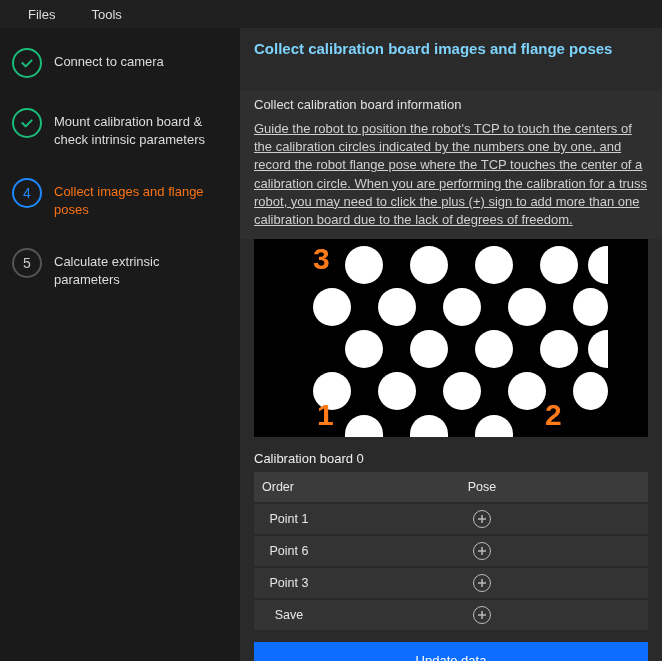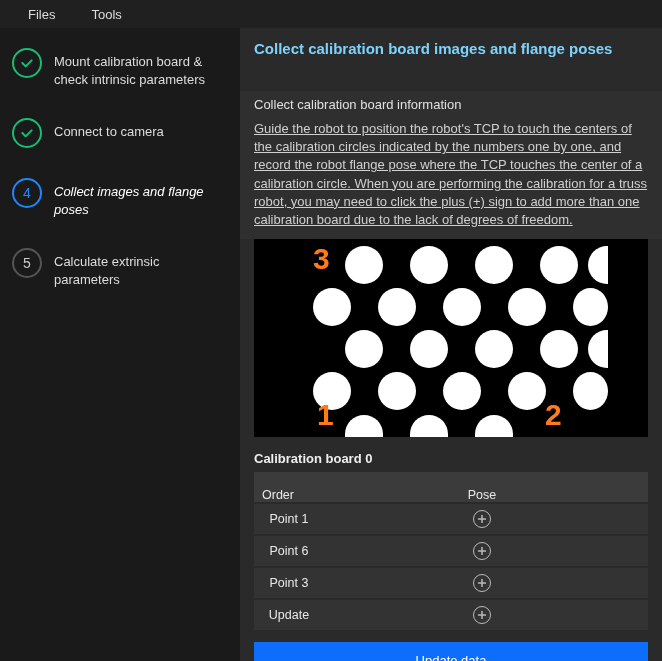--- a/index.html
+++ b/index.html
@@ -7,33 +7,33 @@
   .menubar { height: 28px; background: #202020; display: flex; align-items: center; padding: 0 8px; gap: 16px; font-size: 13px; }
   .menubar span { color: #ddd; cursor: default; margin-left: 20px; }
   .main { display: flex; height: calc(661px - 28px); }
   .sidebar { width: 240px; background: #1a1a1a; padding: 20px 12px 0 12px; }
   .step { display: flex; align-items: flex-start; gap: 12px; margin-bottom: 30px; cursor: pointer; }
   .step-icon { width: 30px; height: 30px; border-radius: 50%; border: 2.5px solid #555; display: flex; align-items: center; justify-content: center; flex-shrink: 0; font-size: 14px; color: #ccc; }
   .step-icon.done { border-color: #1abc7a; }
   .step-icon.done svg { stroke: #1abc7a; }
   .step-icon.active { border-color: #1e88ff; color: #1e88ff; }
   .step-label { font-size: 13px; color: #ddd; line-height: 1.35; padding-top: 5px; }
-  .step.active .step-label { color: #ffffff; font-style: italic; }
+  .step.active .step-label { color: #f97316; }
   .content { flex: 1; background: #2a2a2a; display: flex; flex-direction: column; overflow: hidden; }
   .content-title { font-weight: 700; font-size: 15px; padding: 12px 14px 10px 14px; color: #7dd3fc; background:#2a2a2a; }
   .content-scroll { flex:1; overflow-y:auto; padding: 0 0 10px 0; }
   .section-sub { font-size: 13px; color: #e0e0e0; padding: 6px 14px 4px 14px; background:#2f2f2f;margin-top:24px; }
   .section-desc { font-size: 13px; color: #d0d0d0; line-height: 1.4; padding: 4px 14px 10px 14px; background:#2f2f2f;text-decoration:underline; }
   .calib-preview { margin: 0 14px 10px 14px; height: 198px; background: #000; position: relative; border: 1px solid #000; }
   .calib-preview .dot { position:absolute; background:#fff; border-radius:50%; }
   .calib-preview .num { position:absolute; font-weight:900; color:#ff7b1a; font-size:30px; font-family: Arial, sans-serif; }
-  .board-label { font-size: 13px; font-weight:700; color:#eee; padding: 4px 14px 6px 14px; }
+  .board-label { font-size: 13px; font-weight:400; color:#eee; padding: 4px 14px 6px 14px; }
   .pose-table { padding: 0 14px; }
   .pose-row { display:flex; align-items:center; height: 30px; margin-bottom: 2px; }
-  .pose-row.header { background:#3b3b3b; font-weight:500;align-items:flex-end; }
+  .pose-row.header { background:#3b3b3b; font-weight:500; }
   .pose-row.data { background:#333333;text-align:center; }
   .pose-row .c-order { width: 62px; padding-left: 8px; font-size:12.5px; }
   .pose-row .c-pose { flex:1; display:flex; justify-content:center; align-items:center; font-size:12.5px; }
   .plus-btn { width:18px; height:18px; border:1.5px solid #bbb; border-radius:50%; display:flex; align-items:center; justify-content:center; color:#bbb; font-size:13px; line-height:1; cursor:pointer; }
   .update-btn { margin: 10px 14px 6px 14px; background:#0d6efd; color:#fff; text-align:center; height:38px; line-height:30px; font-size:13px; cursor:pointer; border:none; width: calc(100% - 28px); }
   .save-row { display:flex; align-items:center; gap:8px; padding: 4px 14px 8px 14px; font-size:13px; }
   .save-row .chk { width:16px; height:16px; background:#0d6efd; border-radius:2px; display:flex; align-items:center; justify-content:center; }
   .save-row .chk svg { stroke:#fff; }
   ::-webkit-scrollbar { width:10px; }
   ::-webkit-scrollbar-track { background:#2a2a2a; }
@@ -49,29 +49,29 @@
 
 <div class="main">
 
   <div class="sidebar">
     <div class="step">
       <div class="step-icon done">
         <svg width="16" height="16" viewBox="0 0 24 24" fill="none" stroke-width="3" stroke-linecap="round" stroke-linejoin="round">
             <polyline points="5 12 10 17 19 8"></polyline>
           </svg>
       </div>
-      <div class="step-label">Mount calibration board &amp; check intrinsic parameters</div>
+      <div class="step-label">Connect to camera</div>
     </div>
     <div class="step">
       <div class="step-icon done">
         <svg width="16" height="16" viewBox="0 0 24 24" fill="none" stroke-width="3" stroke-linecap="round" stroke-linejoin="round">
             <polyline points="5 12 10 17 19 8"></polyline>
           </svg>
       </div>
-      <div class="step-label">Connect to camera</div>
+      <div class="step-label">Mount calibration board &amp; check intrinsic parameters</div>
     </div>
     <div class="step active">
       <div class="step-icon active">4</div>
       <div class="step-label">Collect images and flange poses</div>
     </div>
     <div class="step">
       <div class="step-icon">5</div>
       <div class="step-label">Calculate extrinsic parameters</div>
     </div>
   </div>
@@ -151,21 +151,21 @@
           <div class="c-pose">
               <div class="plus-btn">
                 <svg width="10" height="10" viewBox="0 0 10 10">
                   <line x1="5" y1="1" x2="5" y2="9" stroke="#bbb" stroke-width="1.5"></line>
                   <line x1="1" y1="5" x2="9" y2="5" stroke="#bbb" stroke-width="1.5"></line>
                 </svg>
               </div>
             </div>
         </div>
         <div class="pose-row data">
-          <div class="c-order">Update</div>
+          <div class="c-order">Save</div>
           <div class="c-pose">
               <div class="plus-btn">
                 <svg width="10" height="10" viewBox="0 0 10 10">
                   <line x1="5" y1="1" x2="5" y2="9" stroke="#bbb" stroke-width="1.5"></line>
                   <line x1="1" y1="5" x2="9" y2="5" stroke="#bbb" stroke-width="1.5"></line>
                 </svg>
               </div>
             </div>
         </div>
       </div>

